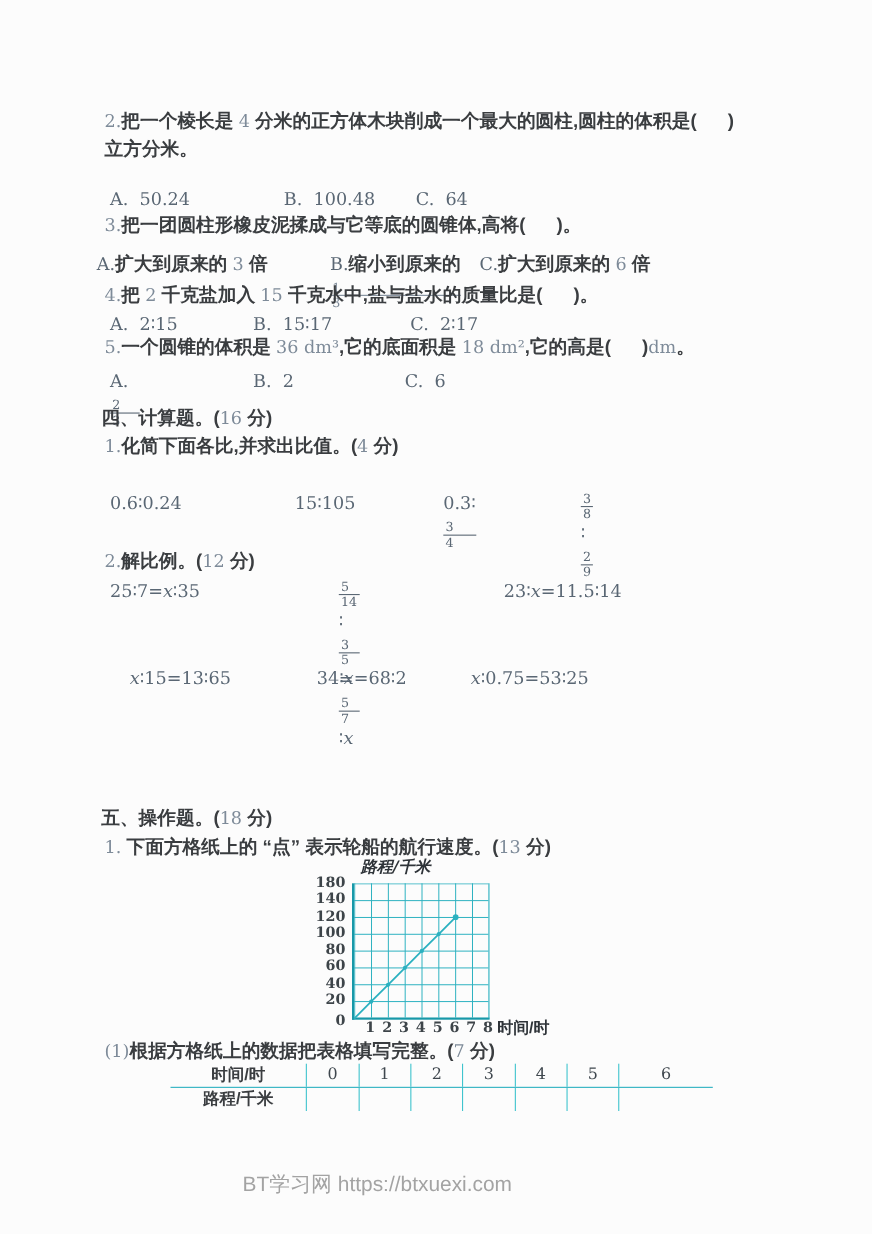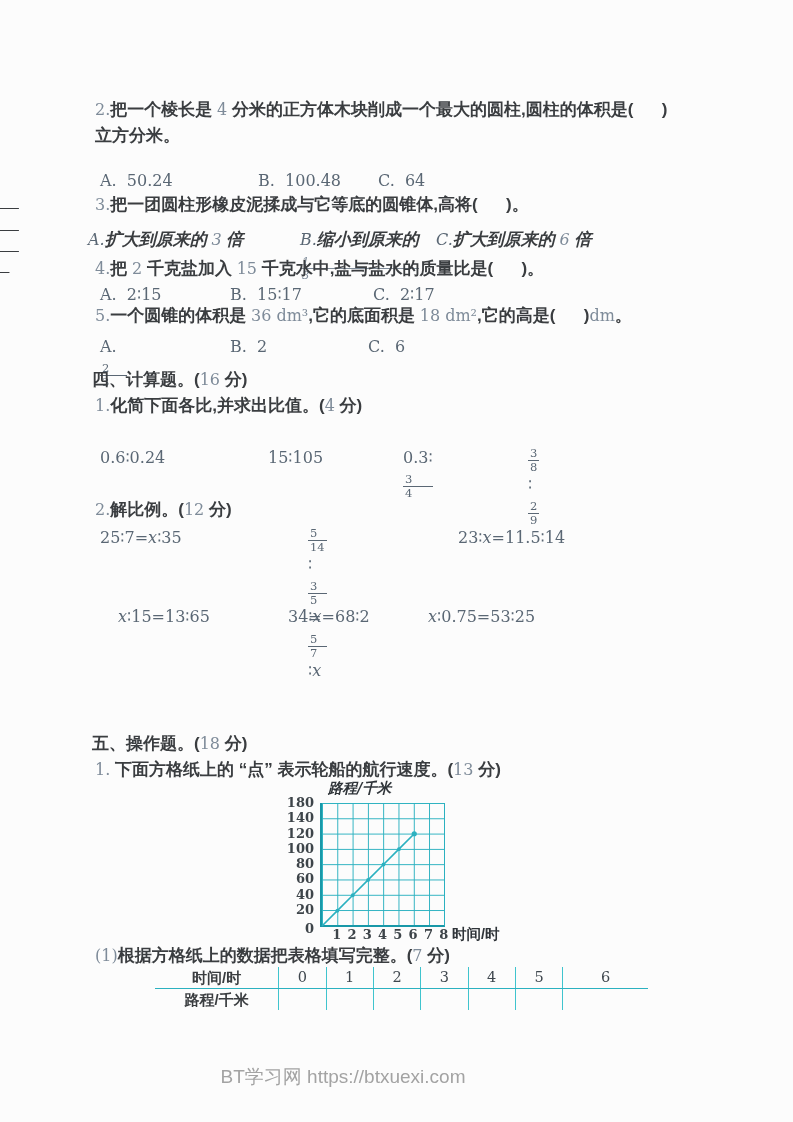--- a/index.html
+++ b/index.html
@@ -13,23 +13,23 @@
   .i{font-family:"DejaVu Serif","Liberation Serif",serif;color:var(--equation,#5a6774);font-style:italic;font-weight:400;font-size:16px;}
   .frac{display:inline-flex;flex-direction:column;align-items:center;vertical-align:-0.55em;
         font-family:"DejaVu Serif","Liberation Serif",serif;font-weight:400;
         font-size:11.5px;line-height:1.15;color:var(--equation,#5a6774);}
   .frac.n{color:var(--number,#7e8b99);}
   .frac .fn{border-bottom:1px solid currentColor;padding:0 2px;display:block;}
   .frac .fd{display:block;padding:0 2px;}
   .opt{position:absolute;top:0;white-space:pre;}
   
   #l1{left:95px;top:99px;}   #l2{left:95px;top:125px;}
-  #l3{left:0;top:170px;width:670px;text-decoration:underline;} #l3 .o1{left:100px}#l3 .o2{left:258px}#l3 .o3{left:378px}
+  #l3{left:0;top:170px;width:670px;} #l3 .o1{left:100px}#l3 .o2{left:258px}#l3 .o3{left:378px}
   #l4{left:95px;top:194px;}
-  #l5{left:0;top:229px;width:782px;font-style:italic;} #l5 .o1{left:88px}#l5 .o2{left:300px}#l5 .o3{left:436px}
+  #l5{left:0;top:229px;width:782px;} #l5 .o1{left:88px}#l5 .o2{left:300px}#l5 .o3{left:436px}
   #l6{left:95px;top:258px;}
   #l7{left:0;top:284px;width:793px;} #l7 .o1{left:100px}#l7 .o2{left:230px}#l7 .o3{left:373px}
   #l8{left:95px;top:305px;}
   #l9{left:0;top:336px;width:793px;} #l9 .o1{left:100px}#l9 .o2{left:230px}#l9 .o3{left:368px}
   #l10{left:92px;top:369px;}
   #l11{left:95px;top:395px;}
   #l12{left:0;top:423px;width:793px;margin-top:24px;} #l12 .o1{left:100px}#l12 .o2{left:268px}#l12 .o3{left:403px}#l12 .o4{left:528px}
   #l13{left:95px;top:499px;}
   #l14{left:0;top:527px;width:793px;} #l14 .o1{left:100px}#l14 .o2{left:308px}#l14 .o3{left:458px}
   #l15{left:0;top:606px;width:793px;} #l15 .o1{left:118px}#l15 .o2{left:288px}#l15 .o3{left:428px}

